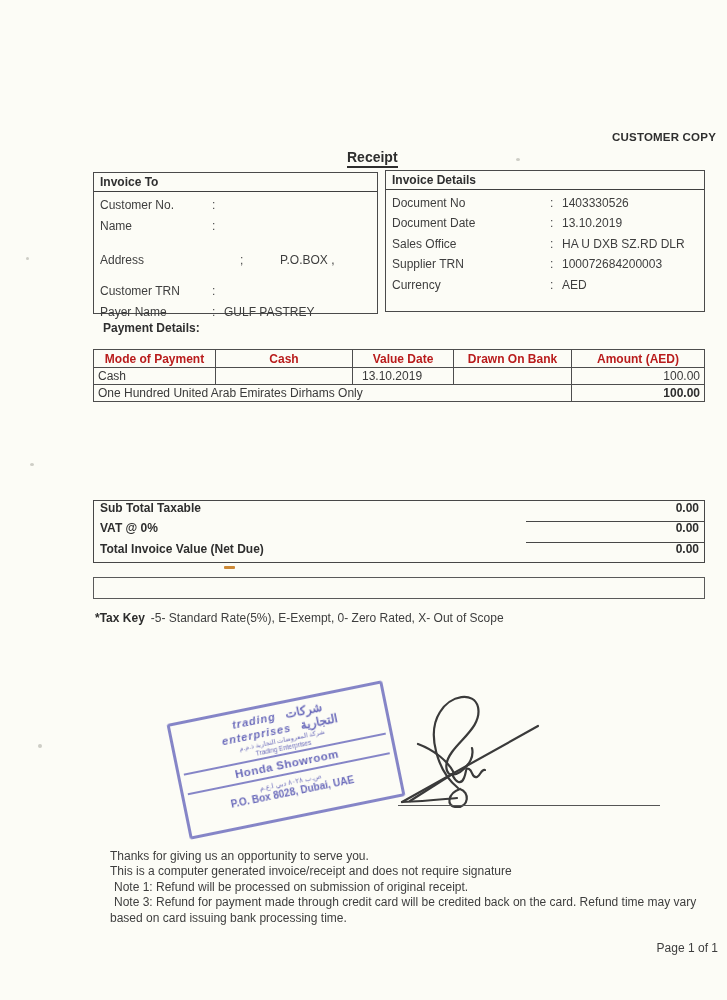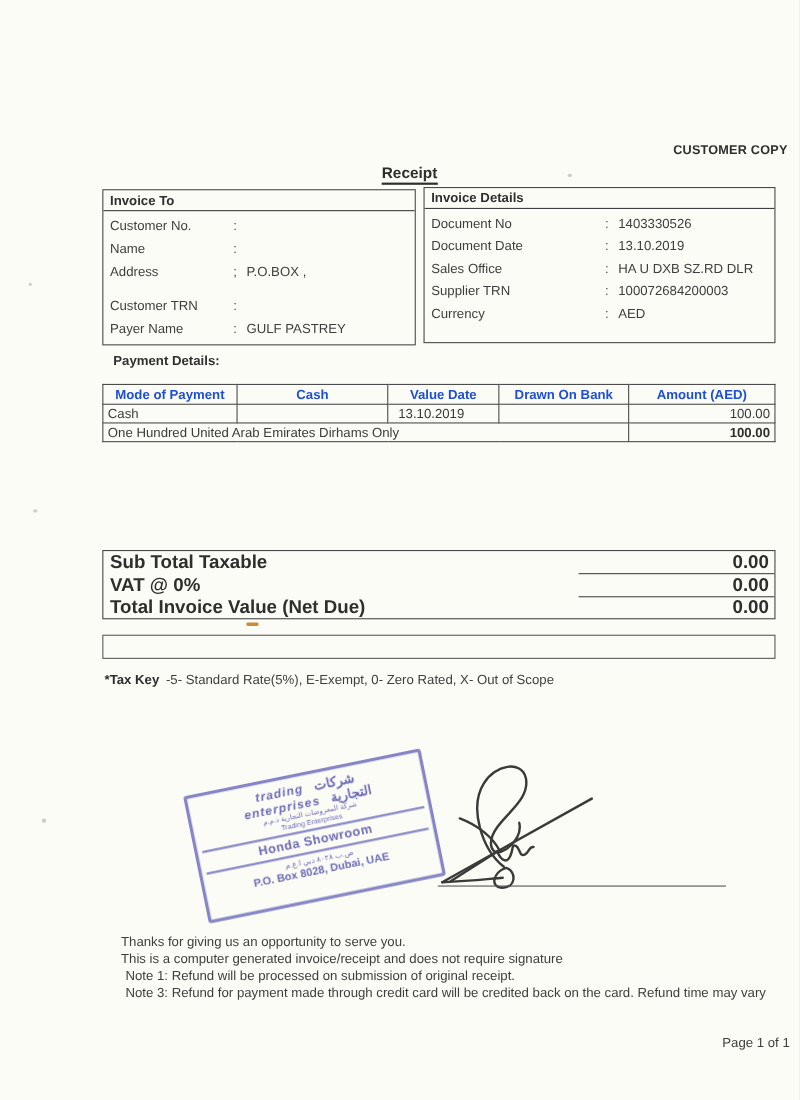--- a/index.html
+++ b/index.html
@@ -16,39 +16,39 @@
   .box{position:absolute; border:1.6px solid #4a4a4a; background:transparent;}
   .invoice-to{left:93px; top:172px; width:283px; height:140px;}
   .invoice-details{left:385px; top:170px; width:318px; height:140px;}
   .box-header{font-size:12px; font-weight:700; color:#2f2f2f; padding:2px 6px 1px 6px;
               border-bottom:1.8px solid #3f3f3f; height:15px;}
   .kv{display:flex; font-size:12px; height:20px; align-items:flex-start; padding:1px 6px 0 6px;}
   .kv .k{width:112px; flex:none;}
   .invoice-details .kv .k{width:158px;}
   .kv .s{width:12px; flex:none; color:#4a4a4a;}
   .kv .v{flex:1; white-space:nowrap;}
-  .invoice-to .kv.mt-big{}
+  .invoice-to .kv.mt-big{margin-top:13px;gap:28px;}
   .invoice-to .kv.mt-med{margin-top:10px;}
   .invoice-to .kv.first, .invoice-details .kv.first{margin-top:5px;}
   .invoice-details .kv{height:19.4px;}
   
   .pd-label{position:absolute; left:103px; top:321px; font-size:12px; font-weight:700; color:#2f2f2f;}
   table.pay{position:absolute; left:93px; top:349px; width:611px; border-collapse:collapse; table-layout:fixed;
             font-size:12px; color:#3a3a3a;}
   table.pay th, table.pay td{border:1.2px solid #4d4d4d; overflow:hidden; white-space:nowrap;}
-  table.pay th{font-weight:700; text-align:center; height:15px; padding:1px 2px; color:#1d4ed8;}
+  table.pay th{font-weight:700; text-align:center; height:15px; padding:1px 2px; color:#b91c1c;}
   table.pay td{height:14px; padding:1px 4px;}
   td.amt{text-align:right;}
   td.bold, .bold{font-weight:700; color:#2d2d2d;}
   
   .certify{position:absolute; left:103px; top:430px; font-size:12px;}
   
   .totals{position:absolute; left:93px; top:500px; width:610px; height:61px; border:1.6px solid #474747;
           display:flex; flex-direction:column;}
-  .trow{position:relative; flex:1; display:flex; align-items:flex-end; font-size:17px; font-weight:700; color:#2e2e2e;}
+  .trow{position:relative; flex:1; display:flex; align-items:flex-start; font-size:12px; font-weight:700; color:#2e2e2e;}
   .trow .tl{padding-left:6px; flex:1;}
   .trow .tv{padding-right:5px; text-align:right;}
   .trow .uline{position:absolute; right:0; bottom:-1px; width:178px; border-bottom:1.6px solid #474747;}
   .orange-dash{position:absolute; left:224px; top:566px; width:11px; height:3px; background:#cd8a37; border-radius:1px;}
   .empty-box{position:absolute; left:93px; top:577px; width:610px; height:20px; border:1.4px solid #5a5a5a;}
   
   .taxkey{position:absolute; left:95px; top:611px; font-size:12px;}
   .taxkey b{color:#2d2d2d; margin-right:6px;}
   
   .stamp{position:absolute; left:176px; top:701px; width:214px; height:112px;
@@ -228,20 +228,21 @@
       <path d="M12 116 C 38 115, 54 113, 67 112"></path>
     </g>
   </svg>
   <div class="sig-line"></div>
 
   <div class="footer">
     <div class="ln">Thanks for giving us an opportunity to serve you.</div>
     <div class="ln">This is a computer generated invoice/receipt and does not require signature</div>
     <div class="ln indent">Note 1: Refund will be processed on submission of original receipt.</div>
     <div class="ln indent">Note 3: Refund for payment made through credit card will be credited  back on the card. Refund time may vary</div>
+    <div class="ln">based on card issuing bank  processing time.</div>
   </div>
   <div class="page-num">Page 1 of 1</div>
 
   <div class="speck" style="left:30px;top:463px;width:4px;height:3px;"></div>
   <div class="speck" style="left:38px;top:744px;width:4px;height:4px;"></div>
   <div class="speck" style="left:516px;top:158px;width:4px;height:3px;"></div>
   <div class="speck" style="left:26px;top:257px;width:3px;height:3px;"></div>
 
 </div>
 

